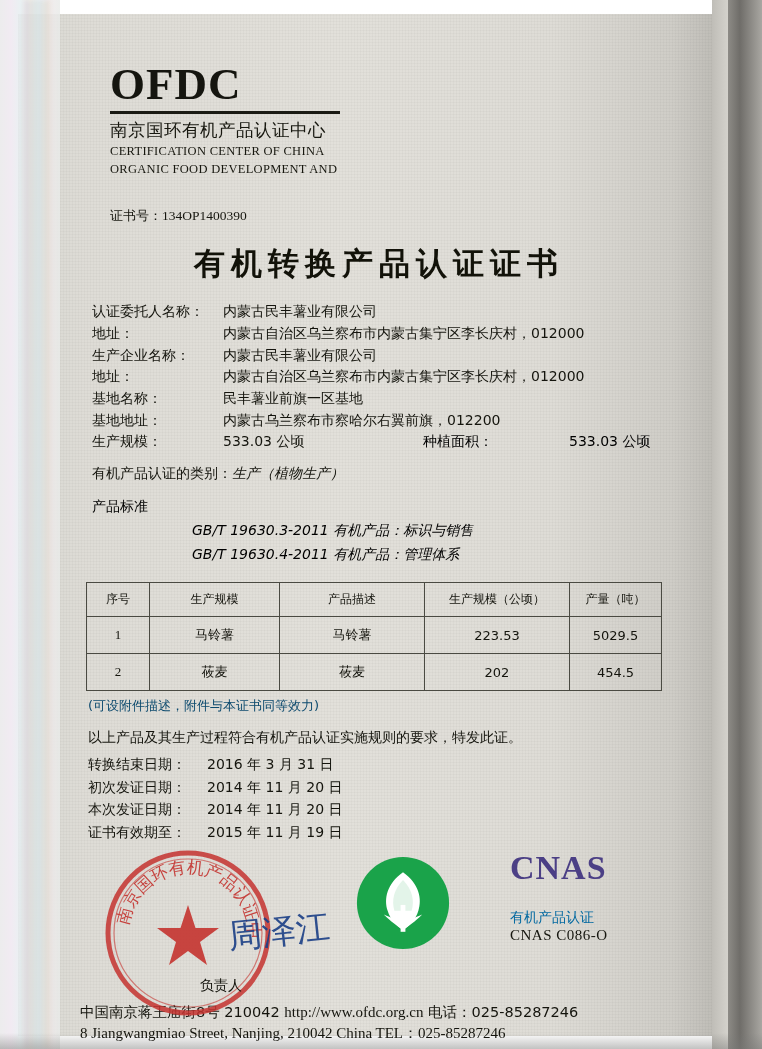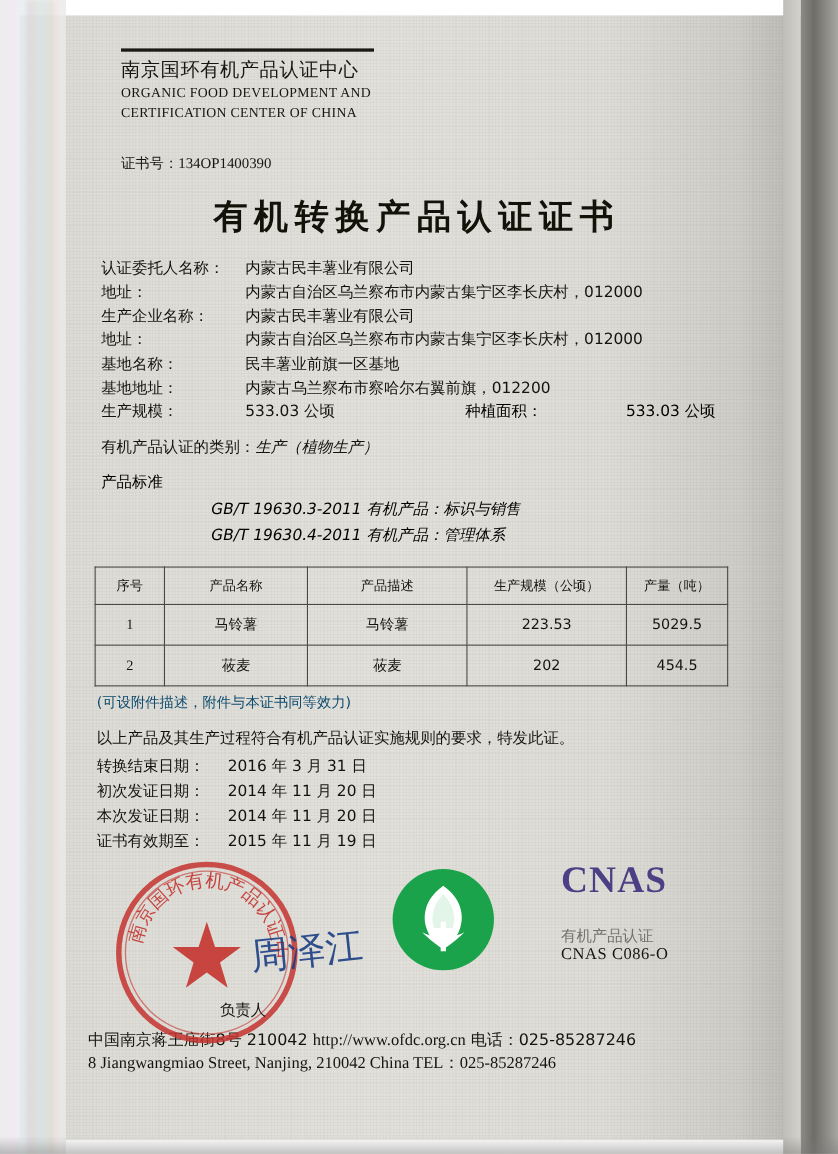--- a/index.html
+++ b/index.html
@@ -159,21 +159,21 @@
     position:absolute;left:18px;top:-6px;width:180px;height:180px;
   }
   .greenlogo{position:absolute;left:275px;top:6px;width:96px;height:96px;}
   .cnas{position:absolute;left:430px;top:0px;width:190px;}
   .cnas-word{
     font-family:"Liberation Serif", serif;
     font-weight:bold;font-size:34px;color:#4b3f85;letter-spacing:1px;
     position:relative;display:inline-block;
   }
   .cnas-cn{
-    font-family:"DejaVu Sans", sans-serif;font-size:14px;color:#737373;margin-top:22px;
+    font-family:"DejaVu Sans", sans-serif;font-size:14px;color:#0369a1;margin-top:22px;
   }
   .cnas-code{
     font-family:"Liberation Serif", serif;font-size:15px;color:#16160f;letter-spacing:.5px;
   }
   .fuzeren{
     position:absolute;left:120px;top:128px;
     font-family:"DejaVu Sans", sans-serif;font-size:14px;color:#14140d;
   }
 
   
@@ -195,24 +195,25 @@
 <div class="page">
   <div class="paper"></div>
   <div class="edge-left"></div>
   <div class="edge-left2"></div>
   <div class="edge-right-inner"></div>
   <div class="edge-right"></div>
   <div class="edge-bottom"></div>
 
   <div class="content">
 
+    <div class="ofdc">OFDC</div>
     <div class="rule"></div>
     <div class="cn-org">南京国环有机产品认证中心</div>
+    <div class="en-org">CERTIFICATION CENTER OF CHINA</div>
     <div class="en-org">ORGANIC FOOD DEVELOPMENT AND</div>
-    <div class="en-org">CERTIFICATION CENTER OF CHINA</div>
 
     <div class="certno">
       <span>证书号：</span><span class="num">134OP1400390</span>
     </div>
 
     <div class="title">有机转换产品认证证书</div>
 
     <div class="fields">
       <div class="frow">
         <div class="flabel">认证委托人名称：</div>
@@ -261,21 +262,21 @@
       <div class="std-row">
         <div class="std-label"></div>
         <div class="std-text">GB/T 19630.4-2011 有机产品：管理体系</div>
       </div>
     </div>
 
     <table>
       <thead>
         <tr>
           <th style="width:58px">序号</th>
-          <th style="width:125px">产品名称</th>
+          <th style="width:125px">生产规模</th>
           <th style="width:140px">产品描述</th>
           <th style="width:140px">生产规模（公顷）</th>
           <th>产量（吨）</th>
         </tr>
       </thead>
       <tbody>
         <tr>
           <td class="idx">1</td>
           <td>马铃薯</td>
           <td>马铃薯</td>

